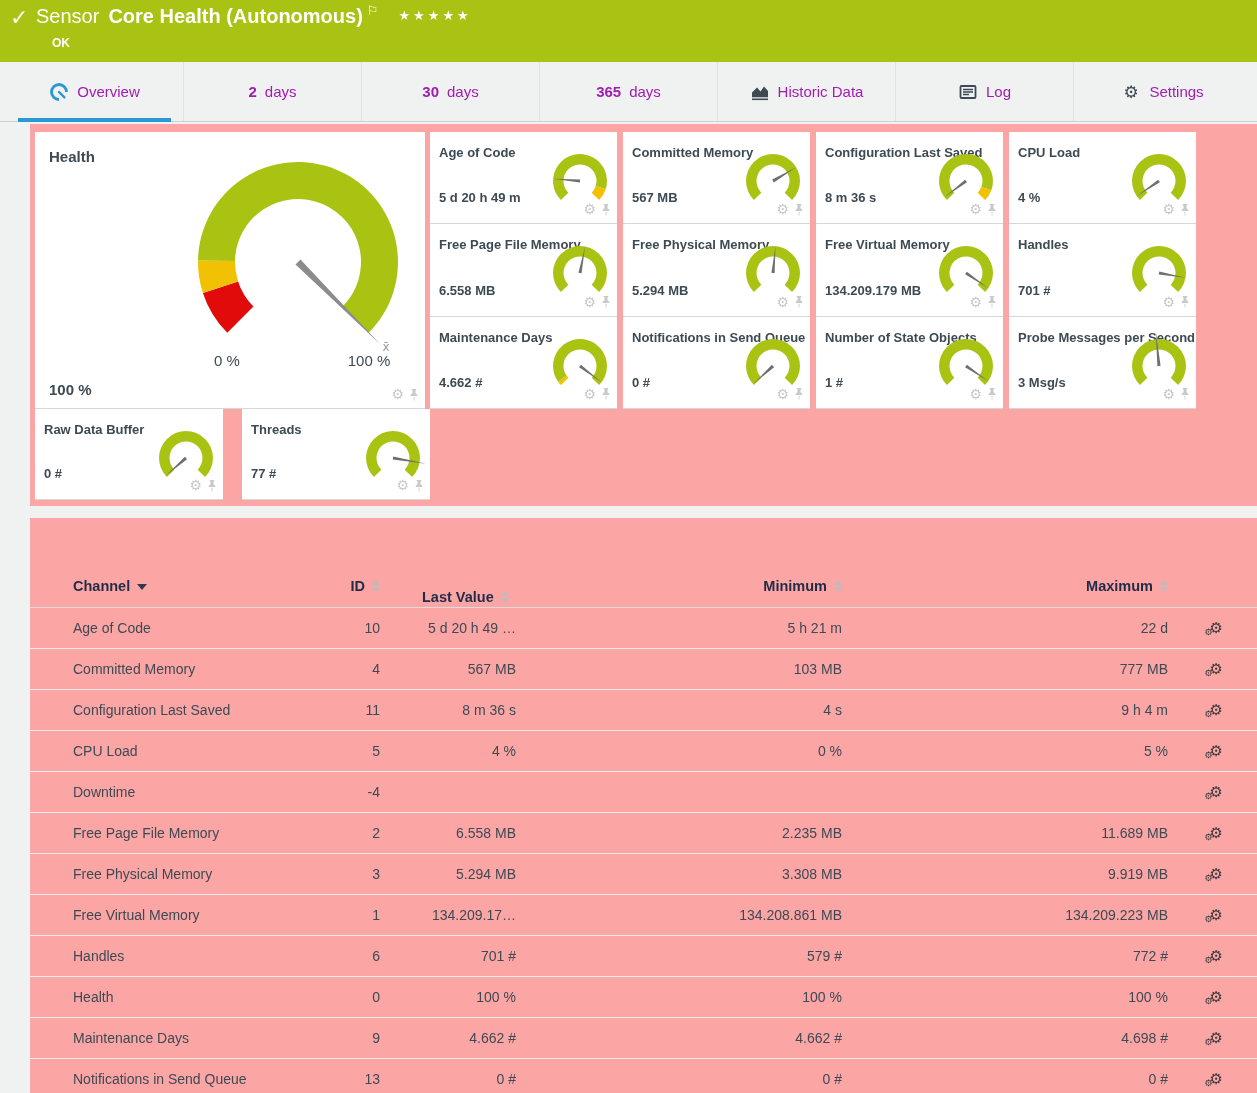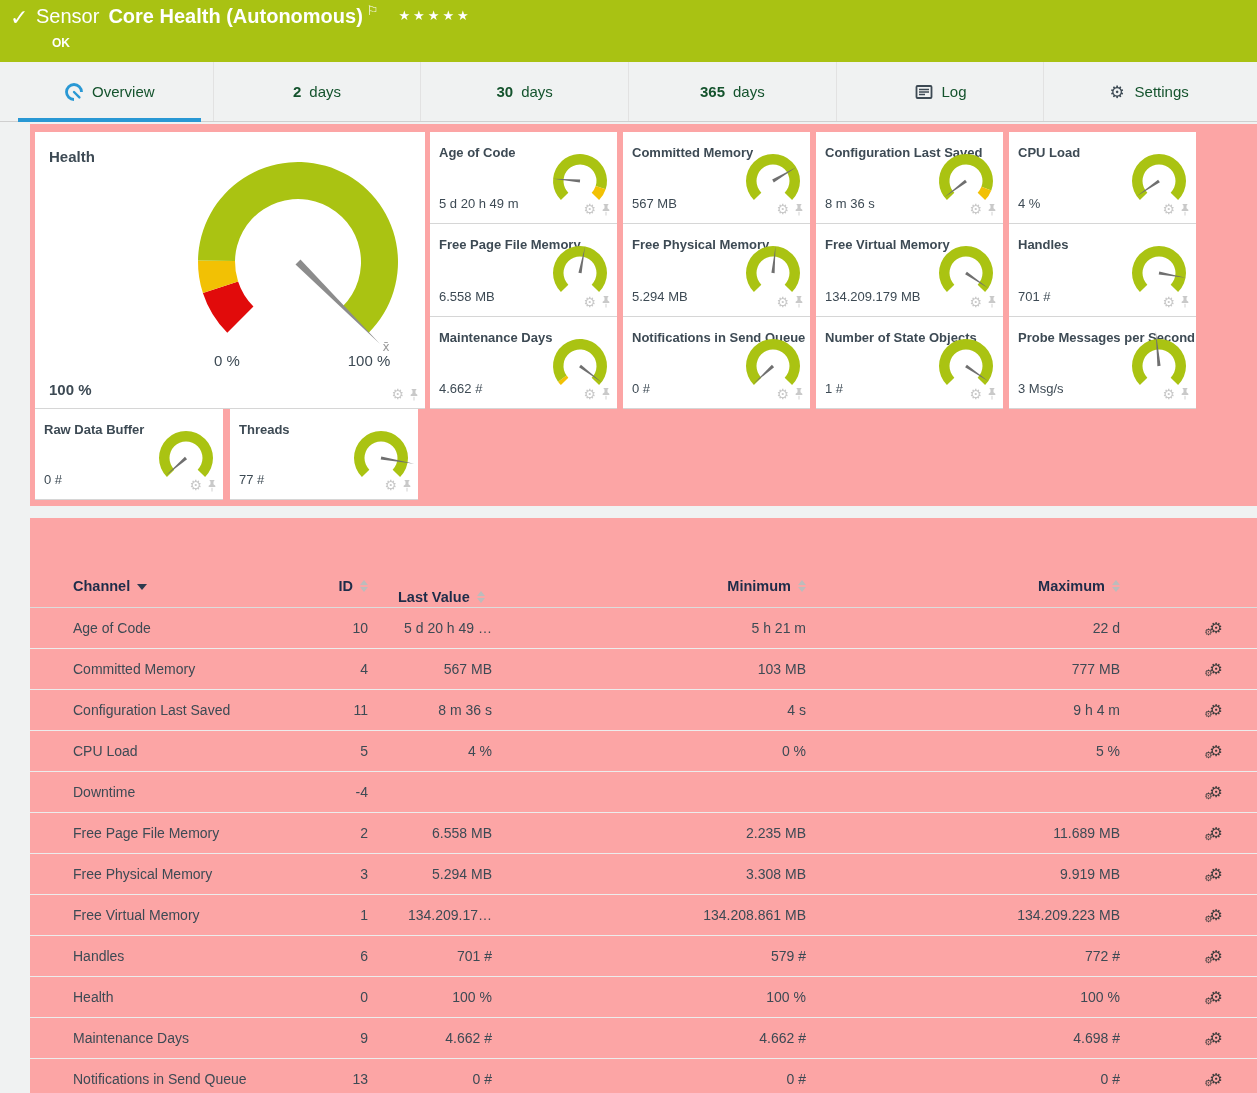--- a/index.html
+++ b/index.html
@@ -13,56 +13,56 @@
   .kind{margin-right:9px;}
   .sensor-title{font-weight:bold;}
   .flag{font-size:13px;vertical-align:8px;margin-left:4px;}
   .stars{font-size:13px;letter-spacing:3px;margin-left:20px;vertical-align:3px;}
   .topbar-status{position:absolute;left:52px;top:36px;font-size:12px;font-weight:bold;}
 
   
   .tab-bar{position:absolute;top:62px;left:0;width:100%;height:60px;background:#f0f2f2;
            border-bottom:1px solid #cfcfcf;display:flex;box-sizing:border-box;padding:0 6px;}
   .tab{flex:1;display:flex;align-items:center;justify-content:center;gap:8px;position:relative;
-       font-size:15px;color:#14532d;cursor:pointer;border-left:1px solid #e2e2e2;}
+       font-size:15px;color:#a21caf;cursor:pointer;border-left:1px solid #e2e2e2;}
   .tab:first-child{border-left:none;}
   .tab.active::after{content:"";position:absolute;left:12px;right:12px;bottom:-1px;height:4px;background:#2998d4;}
   .tab-num{font-weight:bold;}
   .tab-icon svg{width:20px;height:20px;display:block;}
 
   
   .card{position:absolute;left:30px;width:1227px;background:#fca5a5;}
   .gauges-card{top:124px;height:382px;}
   .table-card{top:518px;height:600px;}
 
   
   .tile{position:relative;box-sizing:border-box;border-bottom:1px solid #d6d6d6;background:#fff;cursor:pointer;}
   .tile-title{position:absolute;left:9px;top:13px;font-size:13px;font-weight:bold;color:#3d4a54;white-space:nowrap;}
   .gauge-svg{position:absolute;right:5px;top:20px;width:64px;height:58px;overflow:visible;}
-  .tile-value{position:absolute;left:9px;bottom:12px;font-size:13px;font-weight:normal;color:#3d4a54;}
+  .tile-value{position:absolute;left:9px;bottom:18px;font-size:13px;font-weight:bold;color:#3d4a54;}
   .tile-icons{position:absolute;right:6px;bottom:7px;display:flex;gap:5px;align-items:center;color:#c9c9c9;}
   .tile-icons .gear{font-size:14px;line-height:1;cursor:pointer;}
   .tile-icons .pin svg{width:10px;height:13px;display:block;}
 
   .health-tile{position:absolute;left:5px;top:8px;width:390px;height:277px;}
   .health-title{position:absolute;left:14px;top:16px;font-size:15px;font-weight:bold;color:#3d4a54;}
   .health-svg{position:absolute;left:146px;top:18px;width:240px;height:220px;overflow:visible;}
   .health-value{position:absolute;left:14px;bottom:10px;font-size:15px;font-weight:bold;color:#3d4a54;}
   .scale-label{font-size:15px;fill:#3d4a54;font-family:"Liberation Sans",sans-serif;}
   .mean-label{font-size:12px;fill:#9a9a9a;font-family:"DejaVu Sans",sans-serif;}
 
   .gauge-grid{position:absolute;left:400px;top:8px;width:772px;display:grid;
               grid-template-columns:repeat(4,187px);grid-template-rows:repeat(3,92.33px);column-gap:6px;}
-  .bottom-row{position:absolute;left:5px;top:285px;display:flex;gap:7px;}
+  .bottom-row{position:absolute;left:5px;top:285px;display:flex;gap:19px;}
   .bottom-row .tile{width:188px;height:91px;}
 
   
   .table-inner{padding-top:46px;}
   .thead,.trow{display:grid;grid-template-columns:225px 70px 124px 314px 314px 1fr;
-               padding-left:43px;align-items:center;box-sizing:border-box;}
+               padding-left:43px;align-items:center;box-sizing:border-box;gap:12px;}
   .thead{height:44px;border-bottom:1px solid #dcdcdc;font-size:14.5px;font-weight:bold;color:#1e2c49;}
   .th{display:flex;align-items:center;gap:7px;cursor:pointer;}
   .th.right{justify-content:flex-end;}
   .trow{height:41px;border-bottom:1px solid #ececec;font-size:14px;color:#3d4a54;}
   .c-num{text-align:right;}
   .c-gear{text-align:right;padding-right:34px;}
   .row-gear{font-size:15px;color:#3a3a3a;position:relative;cursor:pointer;display:inline-block;line-height:1;}
   .row-gear-small{font-size:9px;position:absolute;left:-5px;bottom:-2px;}
   .sort-stack{display:inline-flex;flex-direction:column;gap:2px;}
   .tri-up{width:0;height:0;border-left:4px solid transparent;border-right:4px solid transparent;border-bottom:5px solid #bcbcbc;}
@@ -96,20 +96,29 @@
         <span class="tab-num">2</span>
         <span class="tab-label">days</span>
       </div>
       <div class="tab">
         <span class="tab-num">30</span>
         <span class="tab-label">days</span>
       </div>
       <div class="tab">
         <span class="tab-num">365</span>
         <span class="tab-label">days</span>
+      </div>
+      <div class="tab">
+        <span class="tab-icon">
+          <svg viewBox="0 0 20 20">
+            <path d="M2 15.2 L2 10.5 L7 5.5 L10.5 9.5 L14 4.5 L18 9 L18 15.2 Z" fill="#3d4a54"></path>
+            <path d="M2 17.3 H18" stroke="#3d4a54" stroke-width="1.6"></path>
+          </svg>
+        </span>
+        <span class="tab-label">Historic Data</span>
       </div>
       <div class="tab">
         <span class="tab-icon">
           <svg viewBox="0 0 20 20">
             <rect x="2.5" y="4" width="15" height="12" rx="1" fill="none" stroke="#3d4a54" stroke-width="1.8"></rect>
             <path d="M5 7.5 H15 M5 10 H15 M5 12.5 H11" stroke="#3d4a54" stroke-width="1.4"></path>
           </svg>
         </span>
         <span class="tab-label">Log</span>
       </div>

